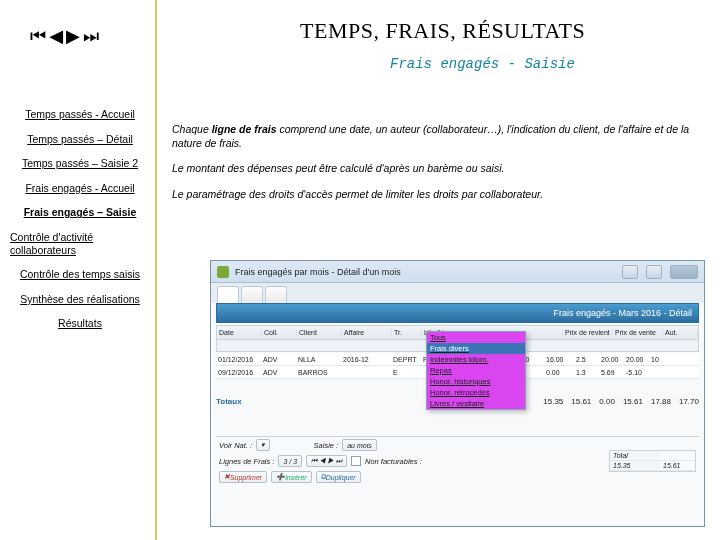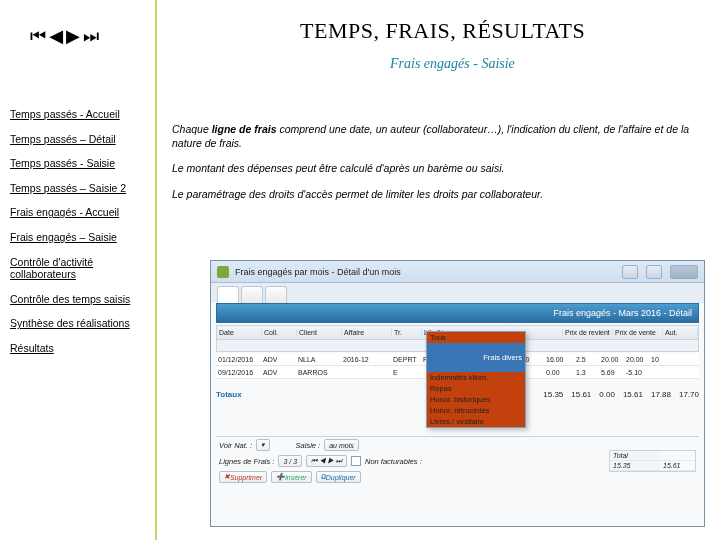--- a/index.html
+++ b/index.html
@@ -38,40 +38,41 @@
     position: absolute;
     left: 300px; top: 18px;
     font-family: Georgia, serif;
     font-size: 22px;
     letter-spacing: 0.5px;
     color: #000;
   }
   .subtitle {
     position: absolute;
     left: 390px; top: 56px;
-    font-family: Liberation Serif, serif;
+    font-family: Liberation Mono, monospace;
     font-style: italic;
     font-size: 14px;
     color: #1586a0;
   }
   .sidebar {
     position: absolute;
     left: 10px; top: 108px;
     width: 140px;
     display: flex;
     flex-direction: column;
     gap: 12px;
+    align-items: center;
   }
   .sidebar a {
     color: #000;
     text-decoration: underline;
     font-size: 10.5px;
     line-height: 1.2;
   }
-  .sidebar a.active { font-weight: normal; }
+  .sidebar a.active { font-weight: bold; }
   .content {
     position: absolute;
     left: 172px; top: 123px;
     width: 525px;
     font-style: italic;
   }
   .content p {
     font-size: 10.5px;
     line-height: 1.3;
     margin-bottom: 12px;
@@ -158,37 +159,38 @@
     display:grid;
     grid-template-columns: 45px 35px 45px 50px 30px 1fr 30px 38px 30px 25px 25px 25px 25px 25px;
     font-size:7px;
     height:13px;
     align-items:center;
     background:#fff;
     border-bottom:1px solid #e2e7ec;
   }
   .drow > div{padding:0 2px;overflow:hidden;white-space:nowrap;}
   .totbar{
-    margin:11px 5px;
+    margin:18px 5px;
     display:flex;
     align-items:center;
     gap:6px;
     font-size:8px;
   }
   .totbar .label{color:#2b6da0;font-weight:bold;}
   .dropdown{
     position:absolute;
     left:215px; top:70px;
     width:100px;
-    background:#c2410c;
+    background:#d946ef;
     border:1px solid #8aa0b4;
     box-shadow:2px 2px 5px rgba(0,0,0,.25);
     font-size:7.5px;
-  }
-  .dropdown .sel{background:#3a76b5;color:#fff;padding:10px 3px;text-align:right;}
+    text-decoration:underline;
+  }
+  .dropdown .sel{background:#3a76b5;color:#fff;padding:1px 3px;}
   .dropdown div{padding:1px 3px;white-space:nowrap;}
   .lower{
     position:absolute;
     left:5px;right:5px;bottom:5px;
     height:85px;
     border-top:1px solid #c9d3dd;
     font-style:italic;
   }
   .lower .ln{
     display:flex; align-items:center; gap:4px;
@@ -223,21 +225,20 @@
   </div>
 
   <div class="divider"></div>
 
   <div class="title">TEMPS, FRAIS, RÉSULTATS</div>
   <div class="subtitle">Frais engagés - Saisie</div>
 
   <nav class="sidebar" id="sidebar">
       <a href="#">Temps passés - Accueil</a>
       <a href="#">Temps passés – Détail</a>
-      <a href="#">Temps passés - Saisie</a>
       <a href="#">Temps passés – Saisie 2</a>
       <a href="#">Frais engagés - Accueil</a>
       <a href="#" class="active">Frais engagés – Saisie</a>
       <a href="#">Contrôle d'activité collaborateurs</a>
       <a href="#">Contrôle des temps saisis</a>
       <a href="#">Synthèse des réalisations</a>
       <a href="#">Résultats</a>
     </nav>
 
   <div class="content">
@@ -333,21 +334,21 @@
         <div>Repas</div>
         <div>Honor. historiques</div>
         <div>Honor. rétrocédés</div>
         <div>Livres / vestiaire</div>
       </div>
 
     <div class="lower">
       <div class="ln">
         <span>Voir Nat. :</span>
         <span class="ctrl">▾</span>
-        <span style="margin-left:22px">Saisie :</span>
+        <span style="margin-left:40px">Saisie :</span>
         <span class="ctrl">au mois</span>
       </div>
       <div class="ln">
         <span>Lignes de Frais :</span>
         <span class="ctrl">3 / 3</span>
         <span class="ctrl">⏮ ◀ ▶ ⏭</span>
         <span class="chk"></span>
         <span>Non facturables :</span>
         <div class="sumbox">
           <div>Total</div>

